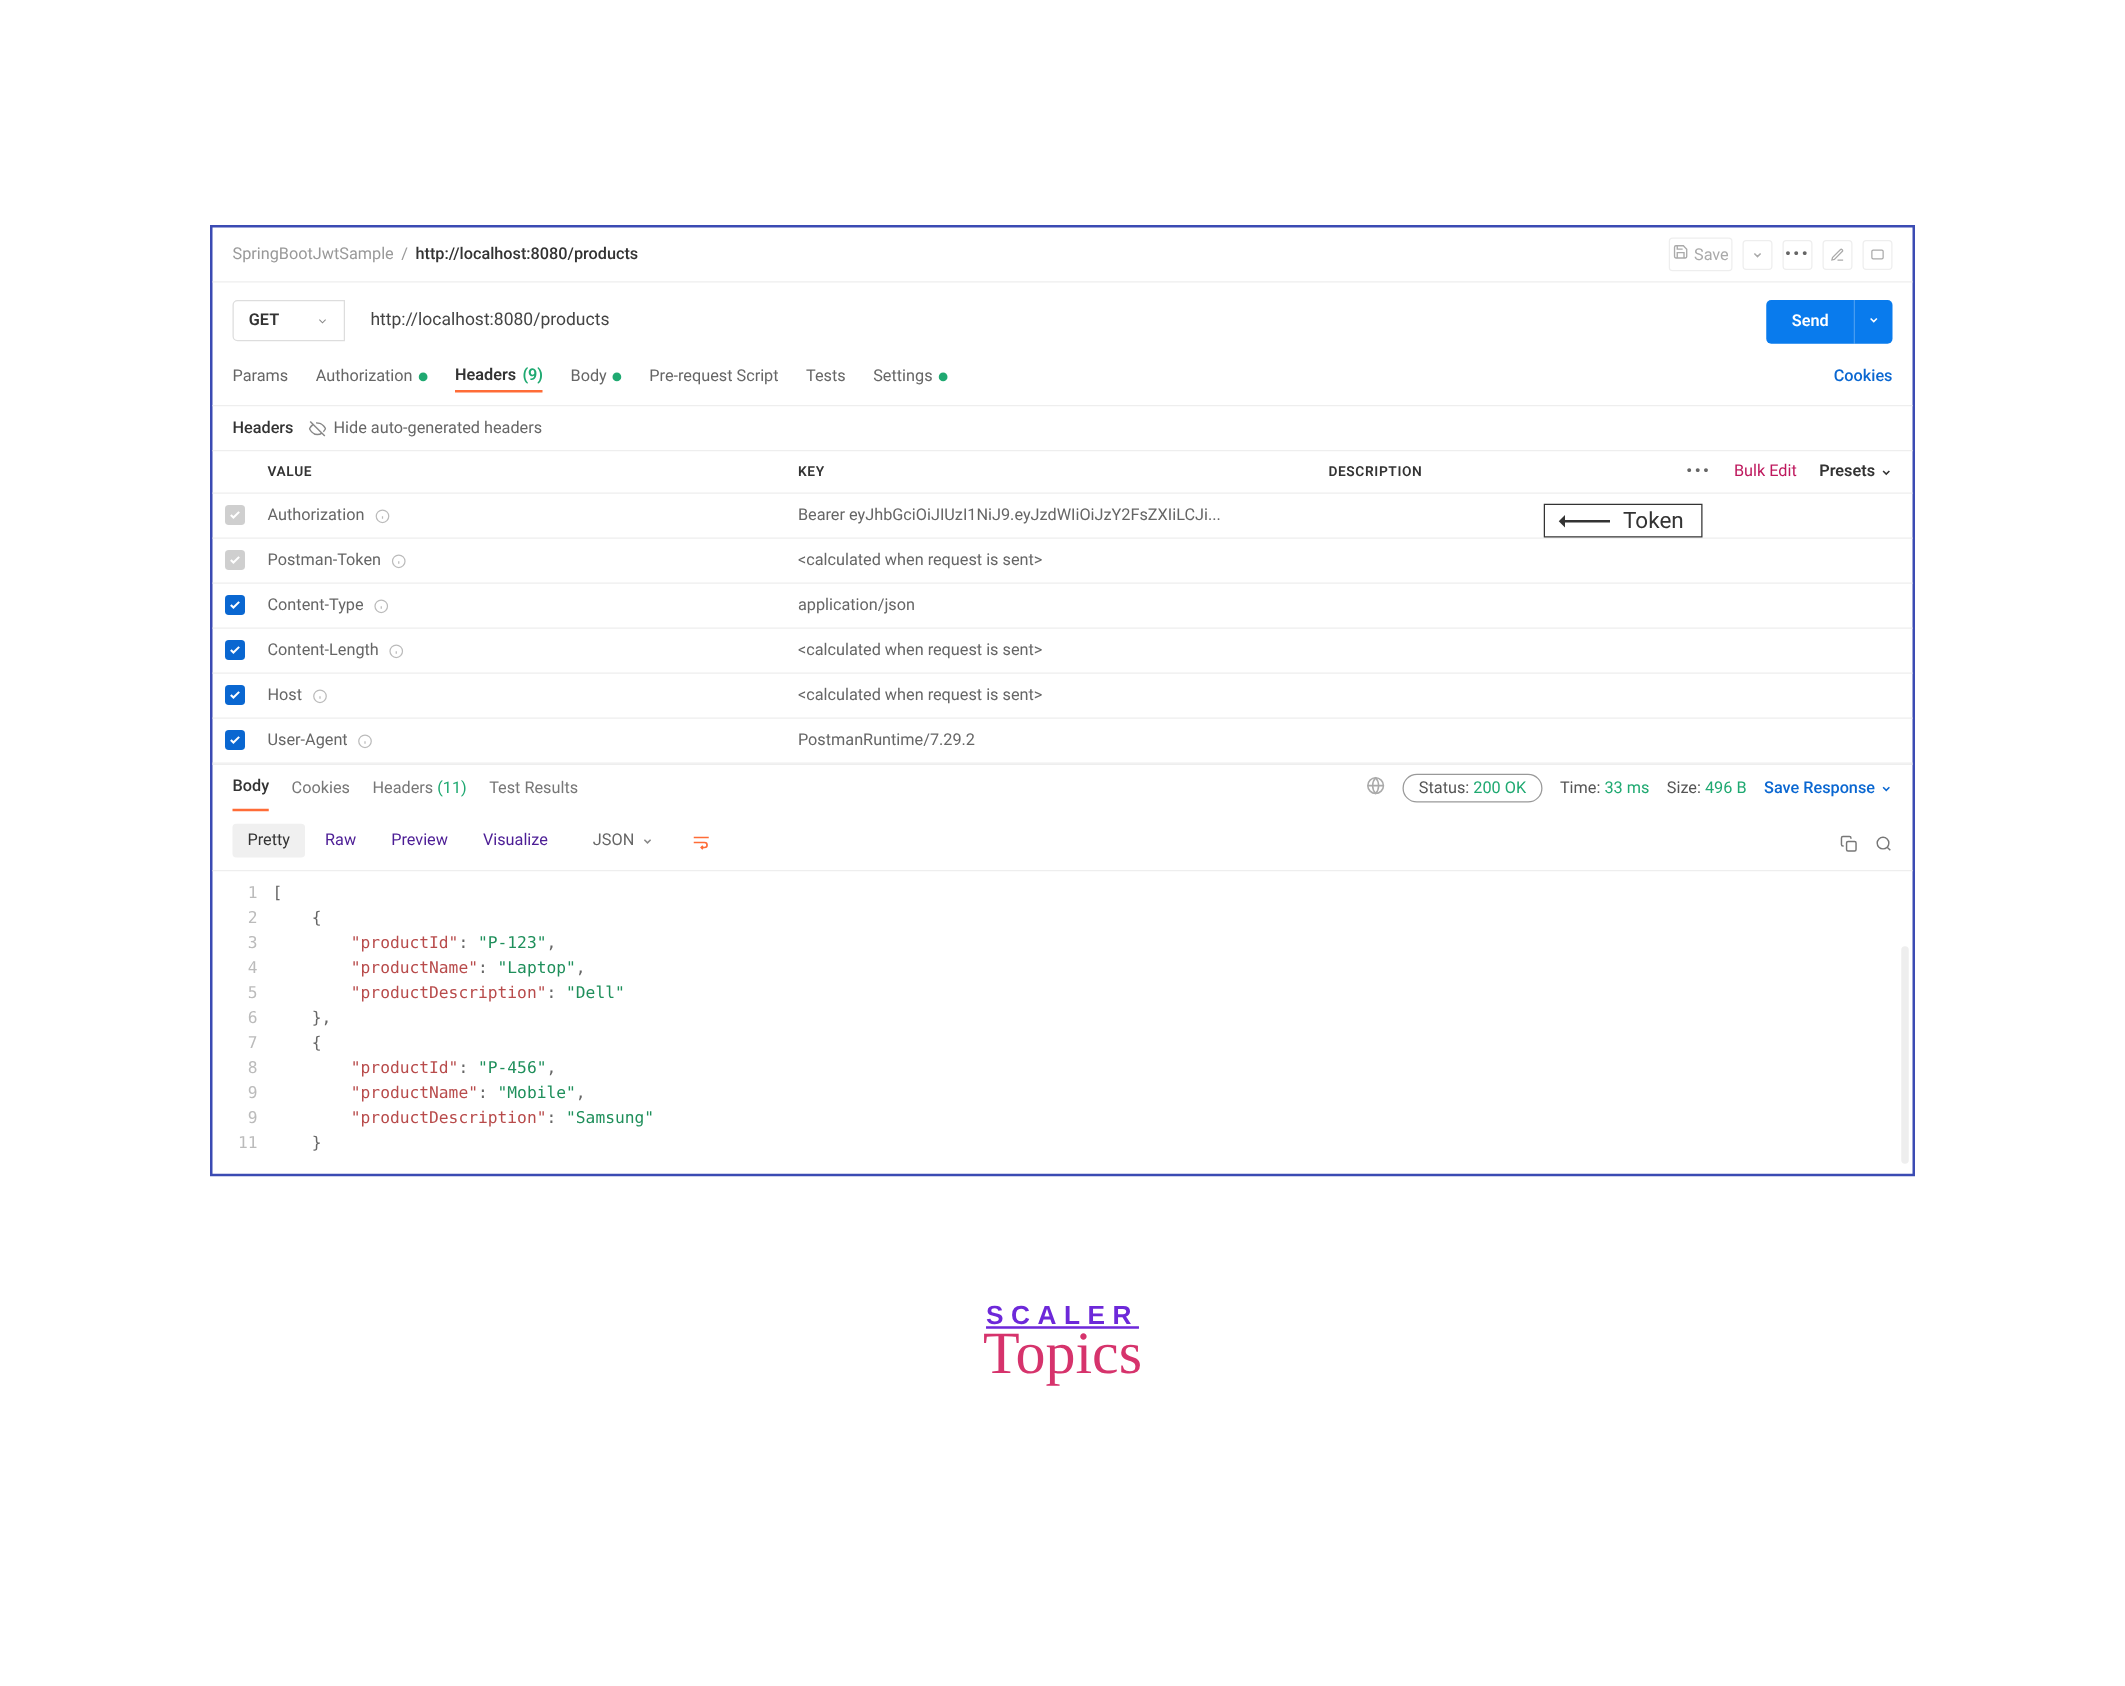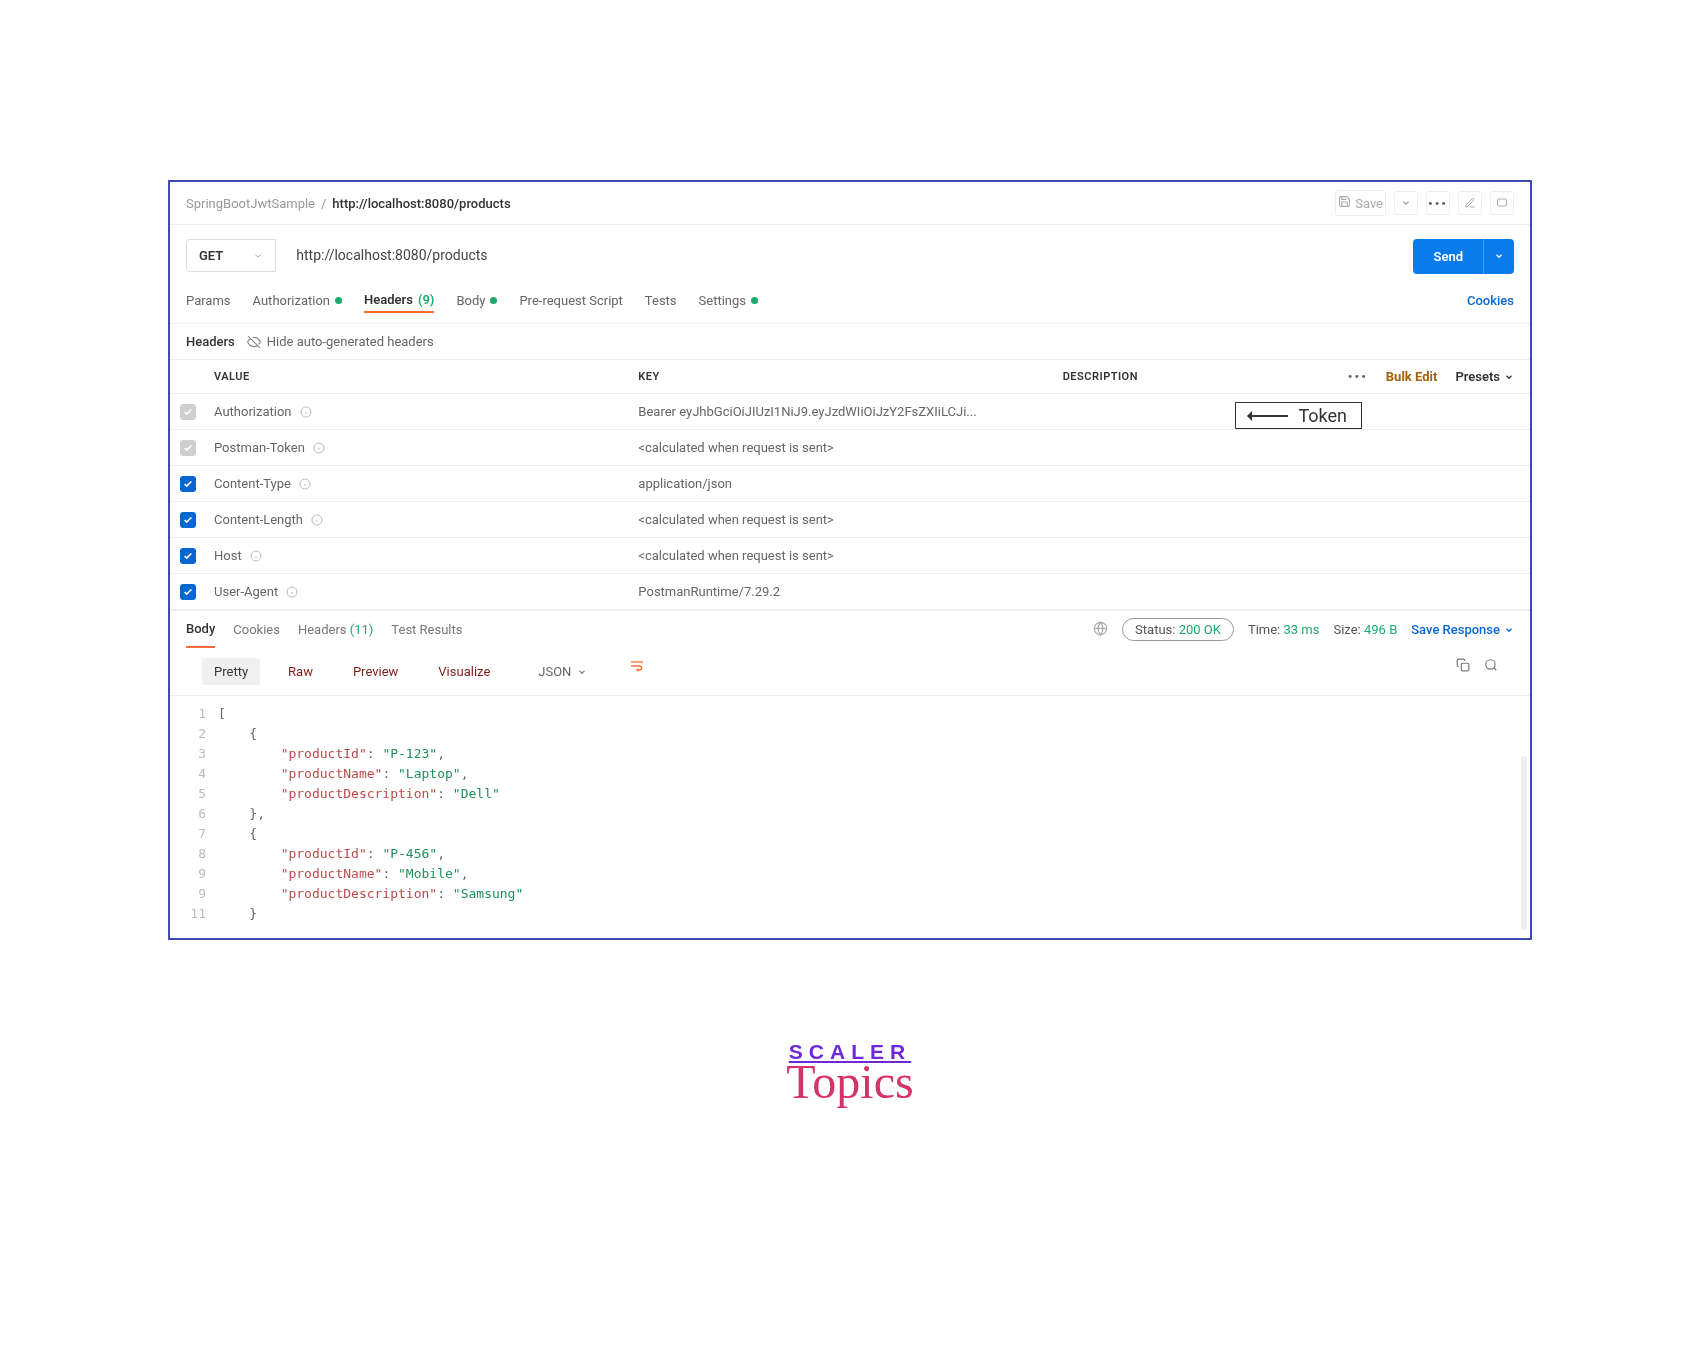--- a/index.html
+++ b/index.html
@@ -30,36 +30,36 @@
 .headers-table { border-top: 1px solid #eee; }
 .headers-table .trow { display: grid; grid-template-columns: 34px 1.05fr 1.05fr 0.55fr 255px; align-items: center; border-bottom: 1px solid #eee; }
 .headers-table .th { font-weight: 600; color: #333; letter-spacing: 0.5px; font-size: 11px; padding: 10px 10px; }
 .headers-table .td { padding: 10px 10px; color: #666; display: flex; align-items: center; gap: 8px; white-space: nowrap; overflow: hidden; text-overflow: ellipsis; }
 .chk { width: 16px; height: 16px; display: inline-flex; align-items: center; justify-content: center; background: #0a67d1; border-radius: 3px; color: #fff; margin-left: 10px; }
 .chk.disabled { background: #cfcfcf; }
 .chk svg { width: 10px; height: 10px; }
 .info-icon { display: inline-flex; color: #bbb; }
 .table-actions { display: flex; justify-content: flex-end; align-items: center; gap: 18px; padding: 10px 16px; }
 .dots { letter-spacing: 2px; color: #666; font-weight: bold; }
-.bulk { font-weight: 700; color: #a16207; cursor: pointer; }
+.bulk { font-weight: 400; color: #be185d; cursor: pointer; }
 .presets { font-weight: 600; color: #333; display: flex; align-items: center; gap: 4px; cursor: pointer; }
 .annotation { position: absolute; border: 1.5px solid #333; padding: 2px 14px; display: flex; align-items: center; gap: 10px; font-size: 18px; color: #333; background: #fff; }
 .arrow-line { width: 38px; height: 2px; background: #333; position: relative; }
 .arrow-line::before { content:""; position:absolute; left:-8px; top:-4px; border: 5px solid transparent; border-right-color:#333; }
 .resp-tabs { display: flex; align-items: center; padding: 0 16px; gap: 18px; border-top: 1px solid #eee; }
 .resp-tab { padding: 10px 0; color: #777; cursor: pointer; }
 .resp-tab.active { color: #333; border-bottom: 2px solid #ff6c37; font-weight: 500; }
 .resp-tab .count { color: #1fa971; }
 .resp-meta { margin-left: auto; display: flex; align-items: center; gap: 14px; }
 .status-pill { border: 1px solid #999; border-radius: 50px; padding: 3px 12px; }
 .status-pill .ok { color: #1fa971; }
 .meta-item span.val { color: #1fa971; }
 .save-resp { color: #0a67d1; font-weight: 500; display: flex; align-items: center; gap: 4px; cursor: pointer; }
-.view-tabs { display: flex; align-items: flex-start; gap: 16px; padding: 10px 32px; border-bottom: 1px solid #eee; }
-.vtab { padding: 6px 12px; color: #7f1d1d; border-radius: 3px; cursor: pointer; }
+.view-tabs { display: flex; align-items: flex-end; gap: 4px; padding: 10px 16px; border-bottom: 1px solid #eee; }
+.vtab { padding: 6px 12px; color: #4c1d95; border-radius: 3px; cursor: pointer; }
 .vtab.active { background: #f0f0f0; color: #333; }
 .format-sel { display: flex; align-items: center; gap: 6px; padding: 6px 10px; color: #666; margin-left: 10px; cursor: pointer; }
 .wrap-btn { margin-left: 16px; color: #ff6c37; cursor: pointer; }
 .view-icons { margin-left: auto; display: flex; gap: 14px; color: #777; }
 .code { display: flex; padding: 8px 0 14px; font-family: Menlo, Consolas, monospace; font-size: 13px; }
 .gutter { width: 48px; text-align: right; color: #bbb; padding-right: 12px; }
 .gutter div { line-height: 20px; }
 .lines { flex: 1; }
 .lines div { line-height: 20px; white-space: pre; }
 .lines .key { color: #b84b4b; }

